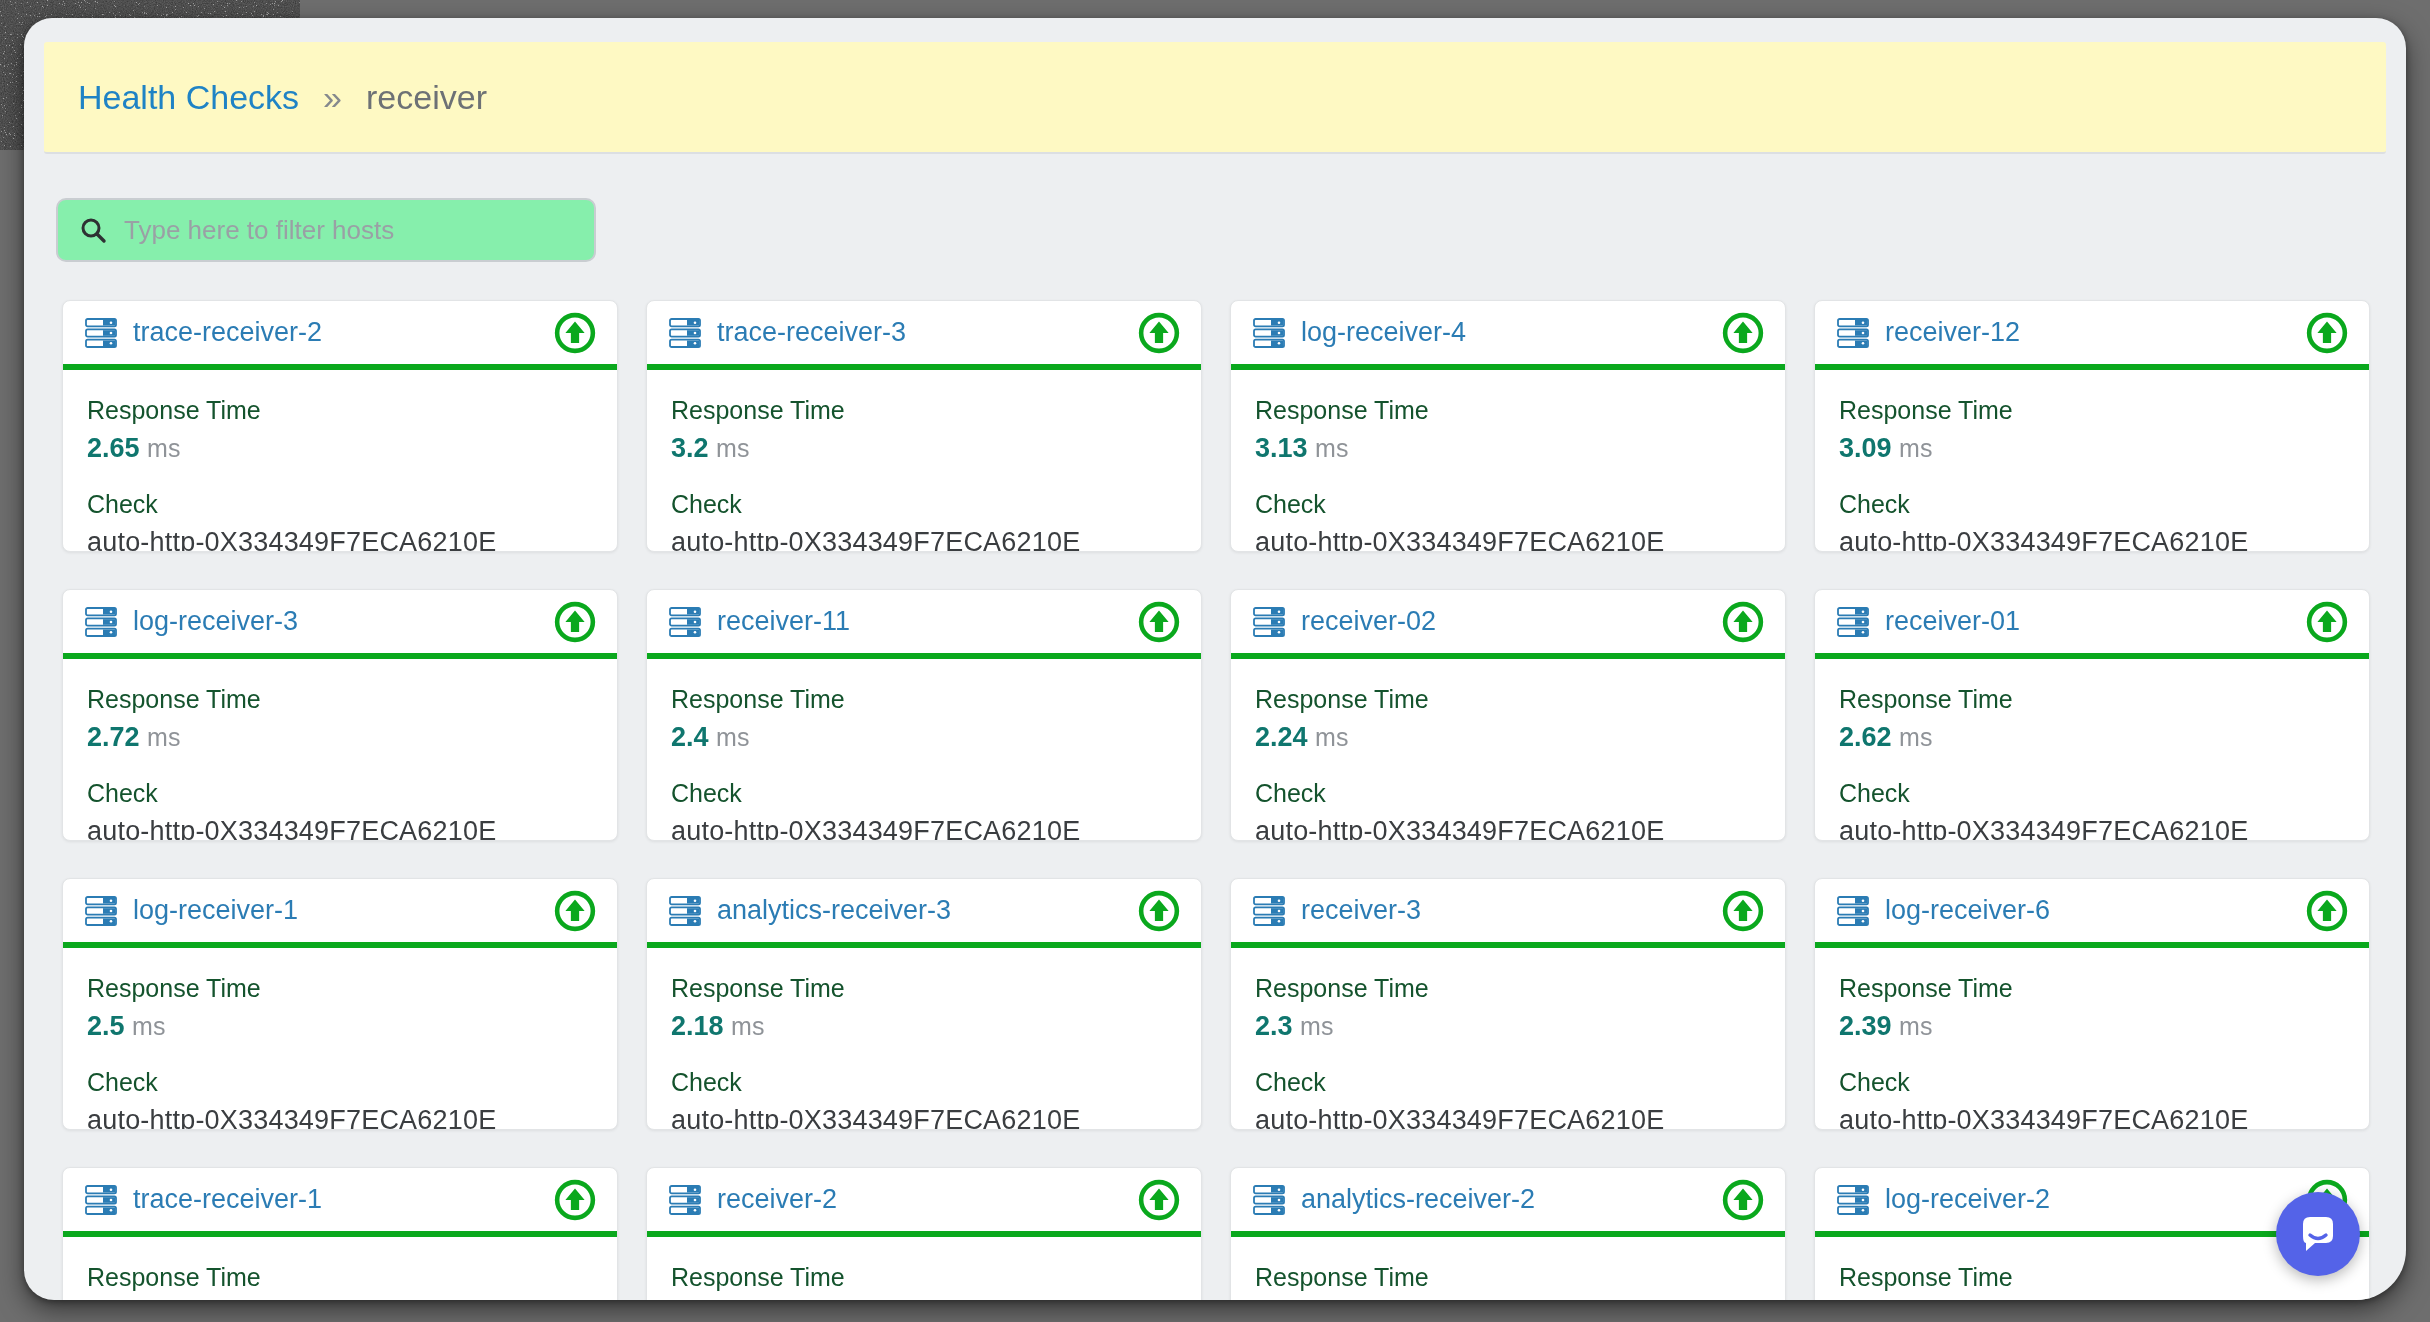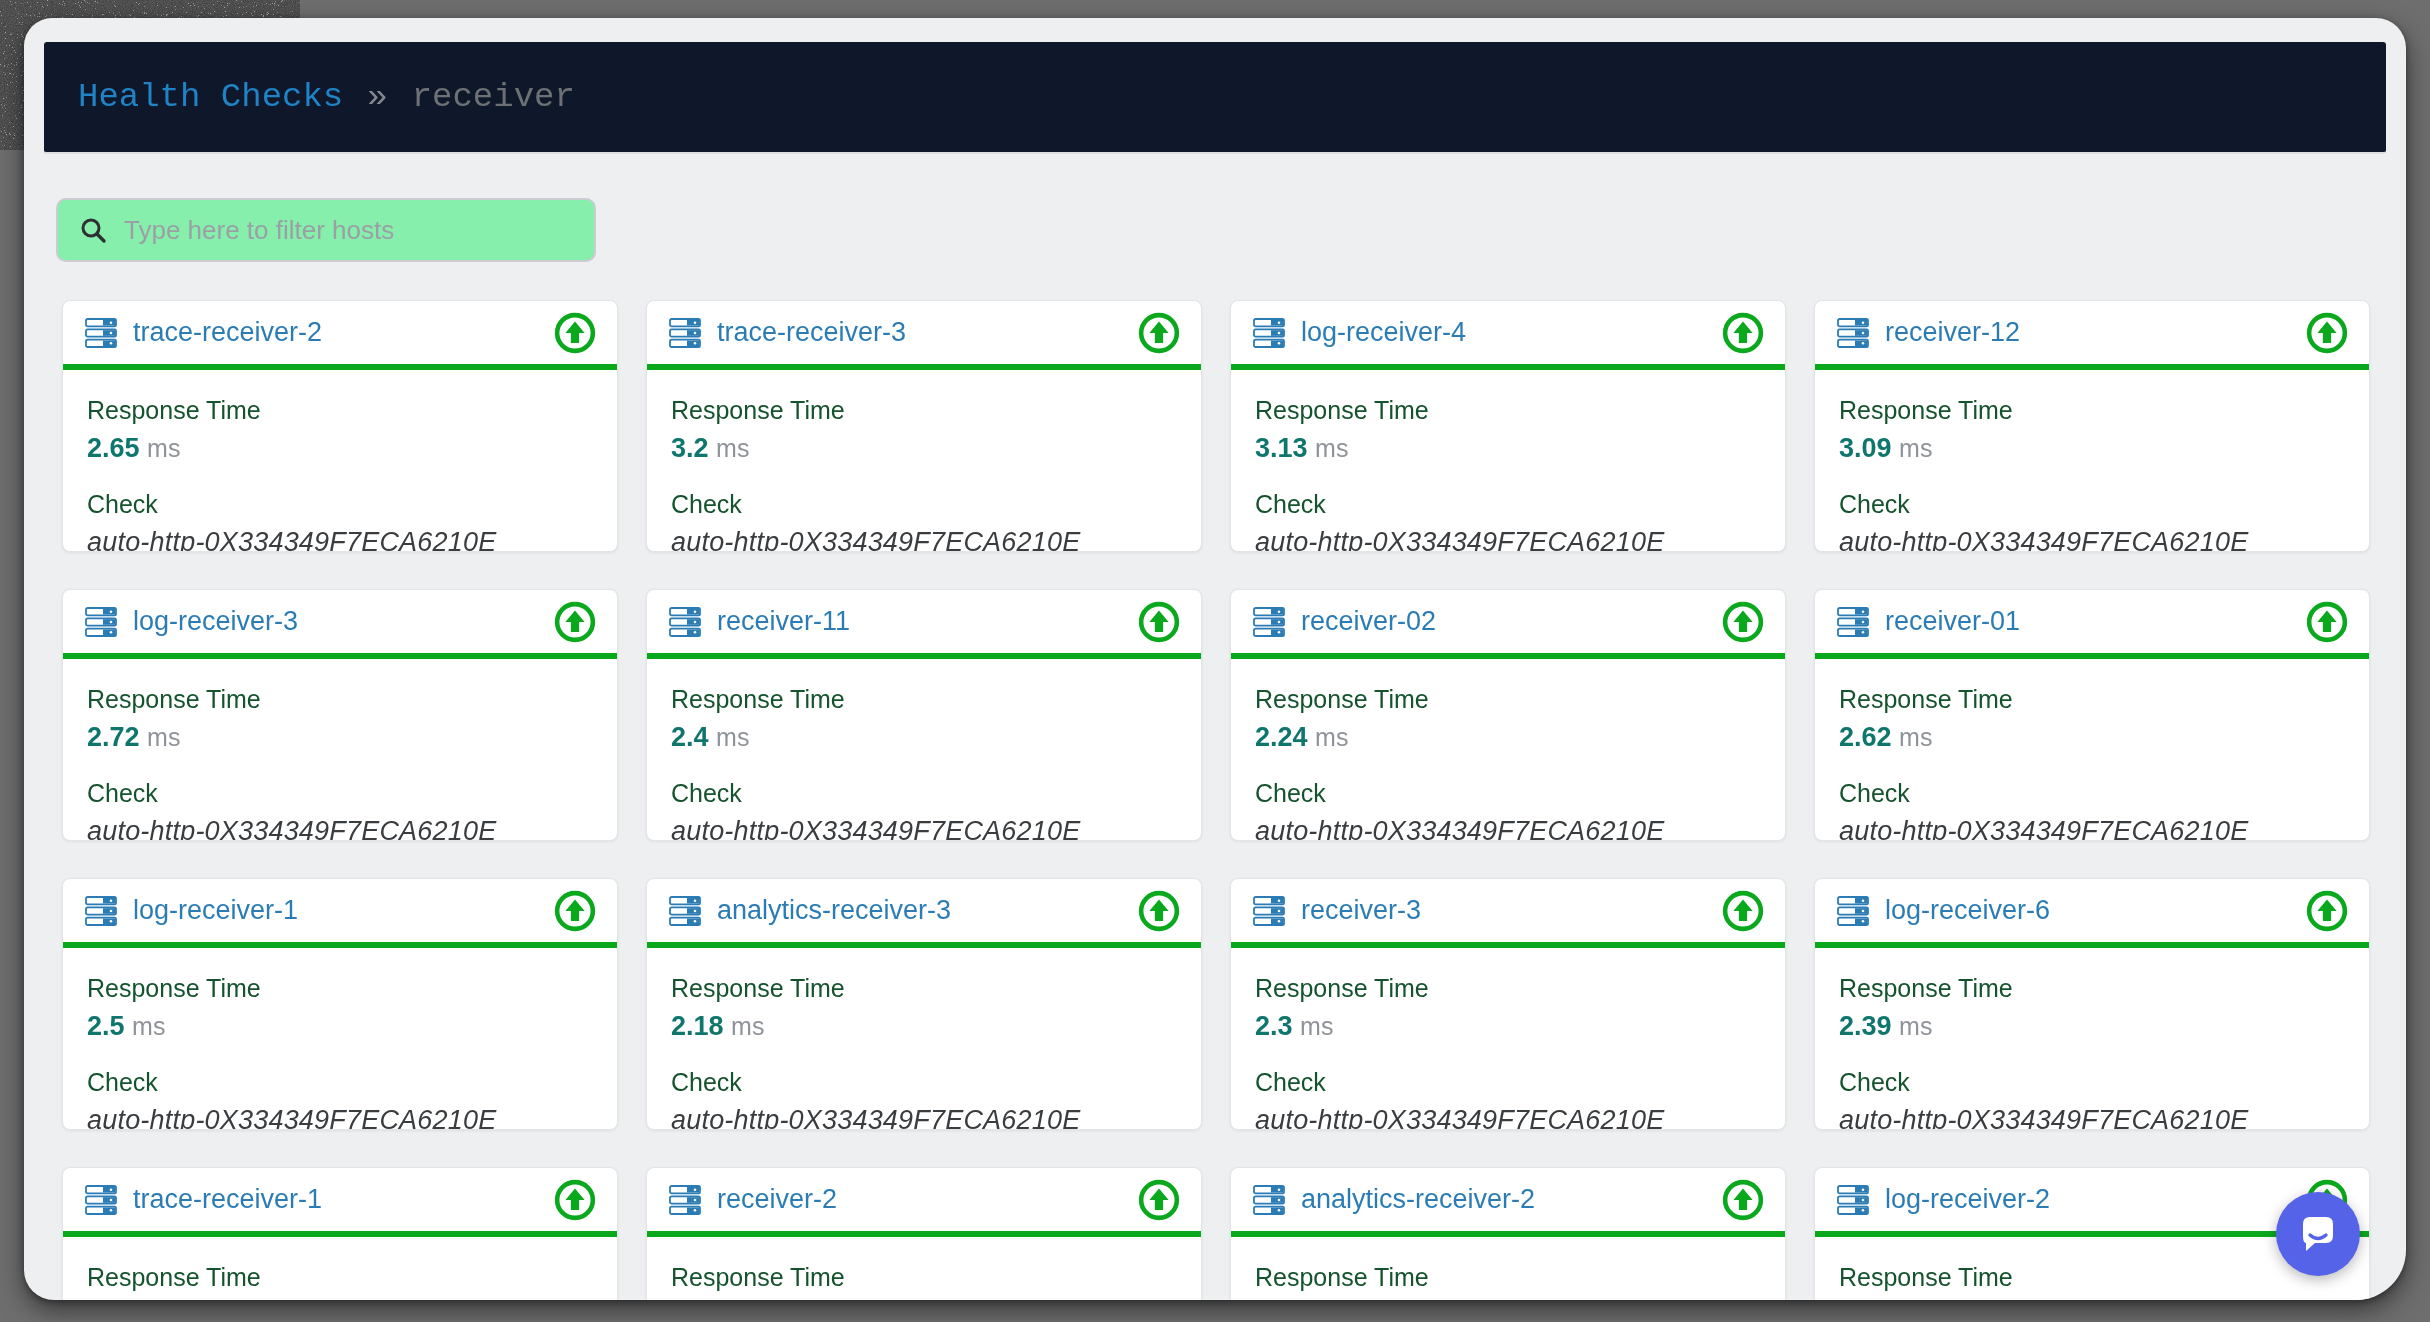--- a/index.html
+++ b/index.html
@@ -17,26 +17,25 @@
     width:2382px; height:1282px;
     background:#edeff1;
     border-radius:28px 30px 50px 30px;
     box-shadow:0 10px 26px rgba(0,0,0,.5), 0 2px 6px rgba(0,0,0,.35);
     overflow:hidden; z-index:1;
   }
 
   
   .topbar {
     position:absolute; left:20px; right:20px; top:24px; height:112px;
-    background:#0f172a;
+    background:#fef9c3;
     border-bottom:2px solid #dcdfe2;
     border-radius:3px;
     display:flex; align-items:center;
     padding:0 34px;
-    font-family:Liberation Mono, monospace;
   }
   .breadcrumb { display:flex; align-items:center; gap:24px; font-size:34px; }
   .crumb-link { color:#1f83c5; text-decoration:none; cursor:pointer; }
   .crumb-sep  { color:#85898d; font-size:34px; }
   .crumb-cur  { color:#6d7175; }
 
   
   .content { position:absolute; left:0; right:0; top:138px; bottom:0; }
 
   .searchbox {
@@ -81,21 +80,21 @@
   .host-link {
     font-size:27px; color:#2b7cb4; text-decoration:none; cursor:pointer;
     white-space:nowrap; overflow:hidden; flex:1;
   }
   .status-line { height:6px; flex:0 0 6px; background:#0aa81d; }
   .card-body { padding:26px 24px 0 24px; }
   .fld-label { font-size:25px; color:#14532d; margin-bottom:8px; }
   .fld-value { font-size:27px; color:#3a3d40; margin-bottom:26px; }
   .fld-value .num { font-weight:600; color:#0f766e; }
   .fld-value .unit { font-weight:400; color:#8f9398; font-size:25px; }
-  .check-val { font-weight:400; letter-spacing:.2px;font-style:italic; }
+  .check-val { font-weight:400; letter-spacing:.2px; }
 
   .server-ic, .up-ic { display:inline-flex; flex:0 0 auto; }
 
   
   .chat-btn {
     position:absolute; left:2252px; top:1174px;
     width:84px; height:84px; border:none;
     border-radius:50%;
     background:#5463e8;
     cursor:pointer;

